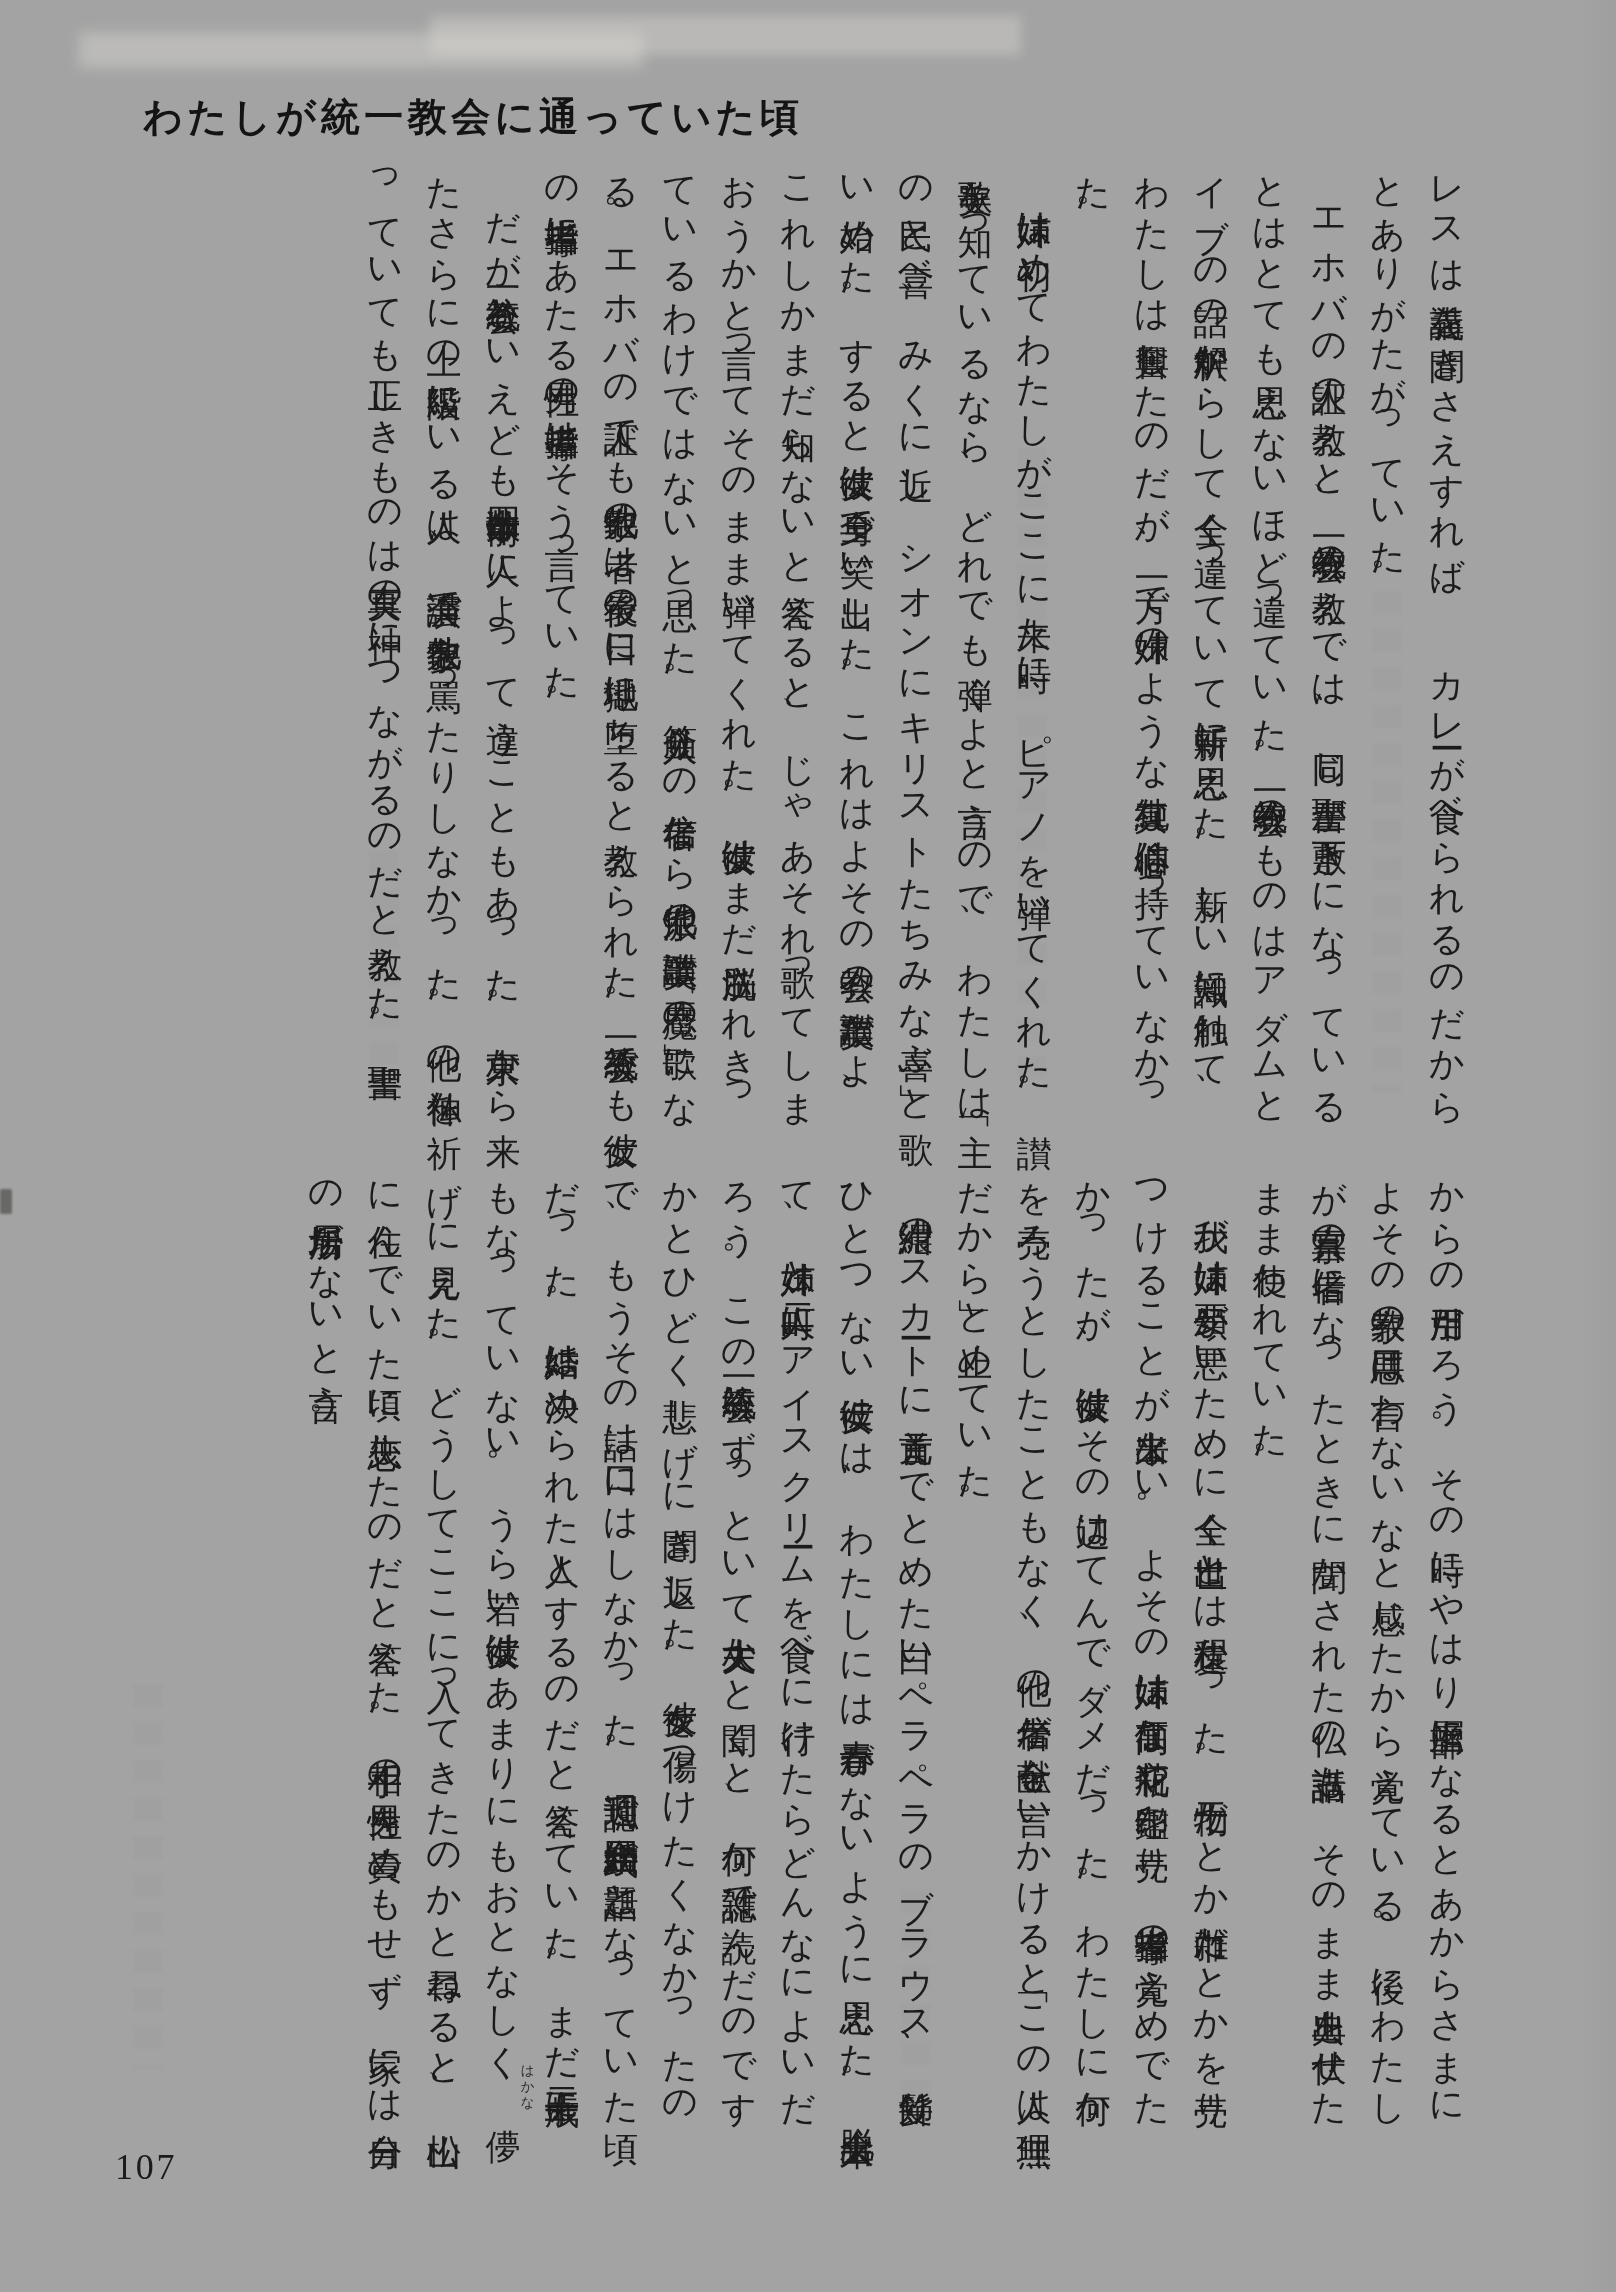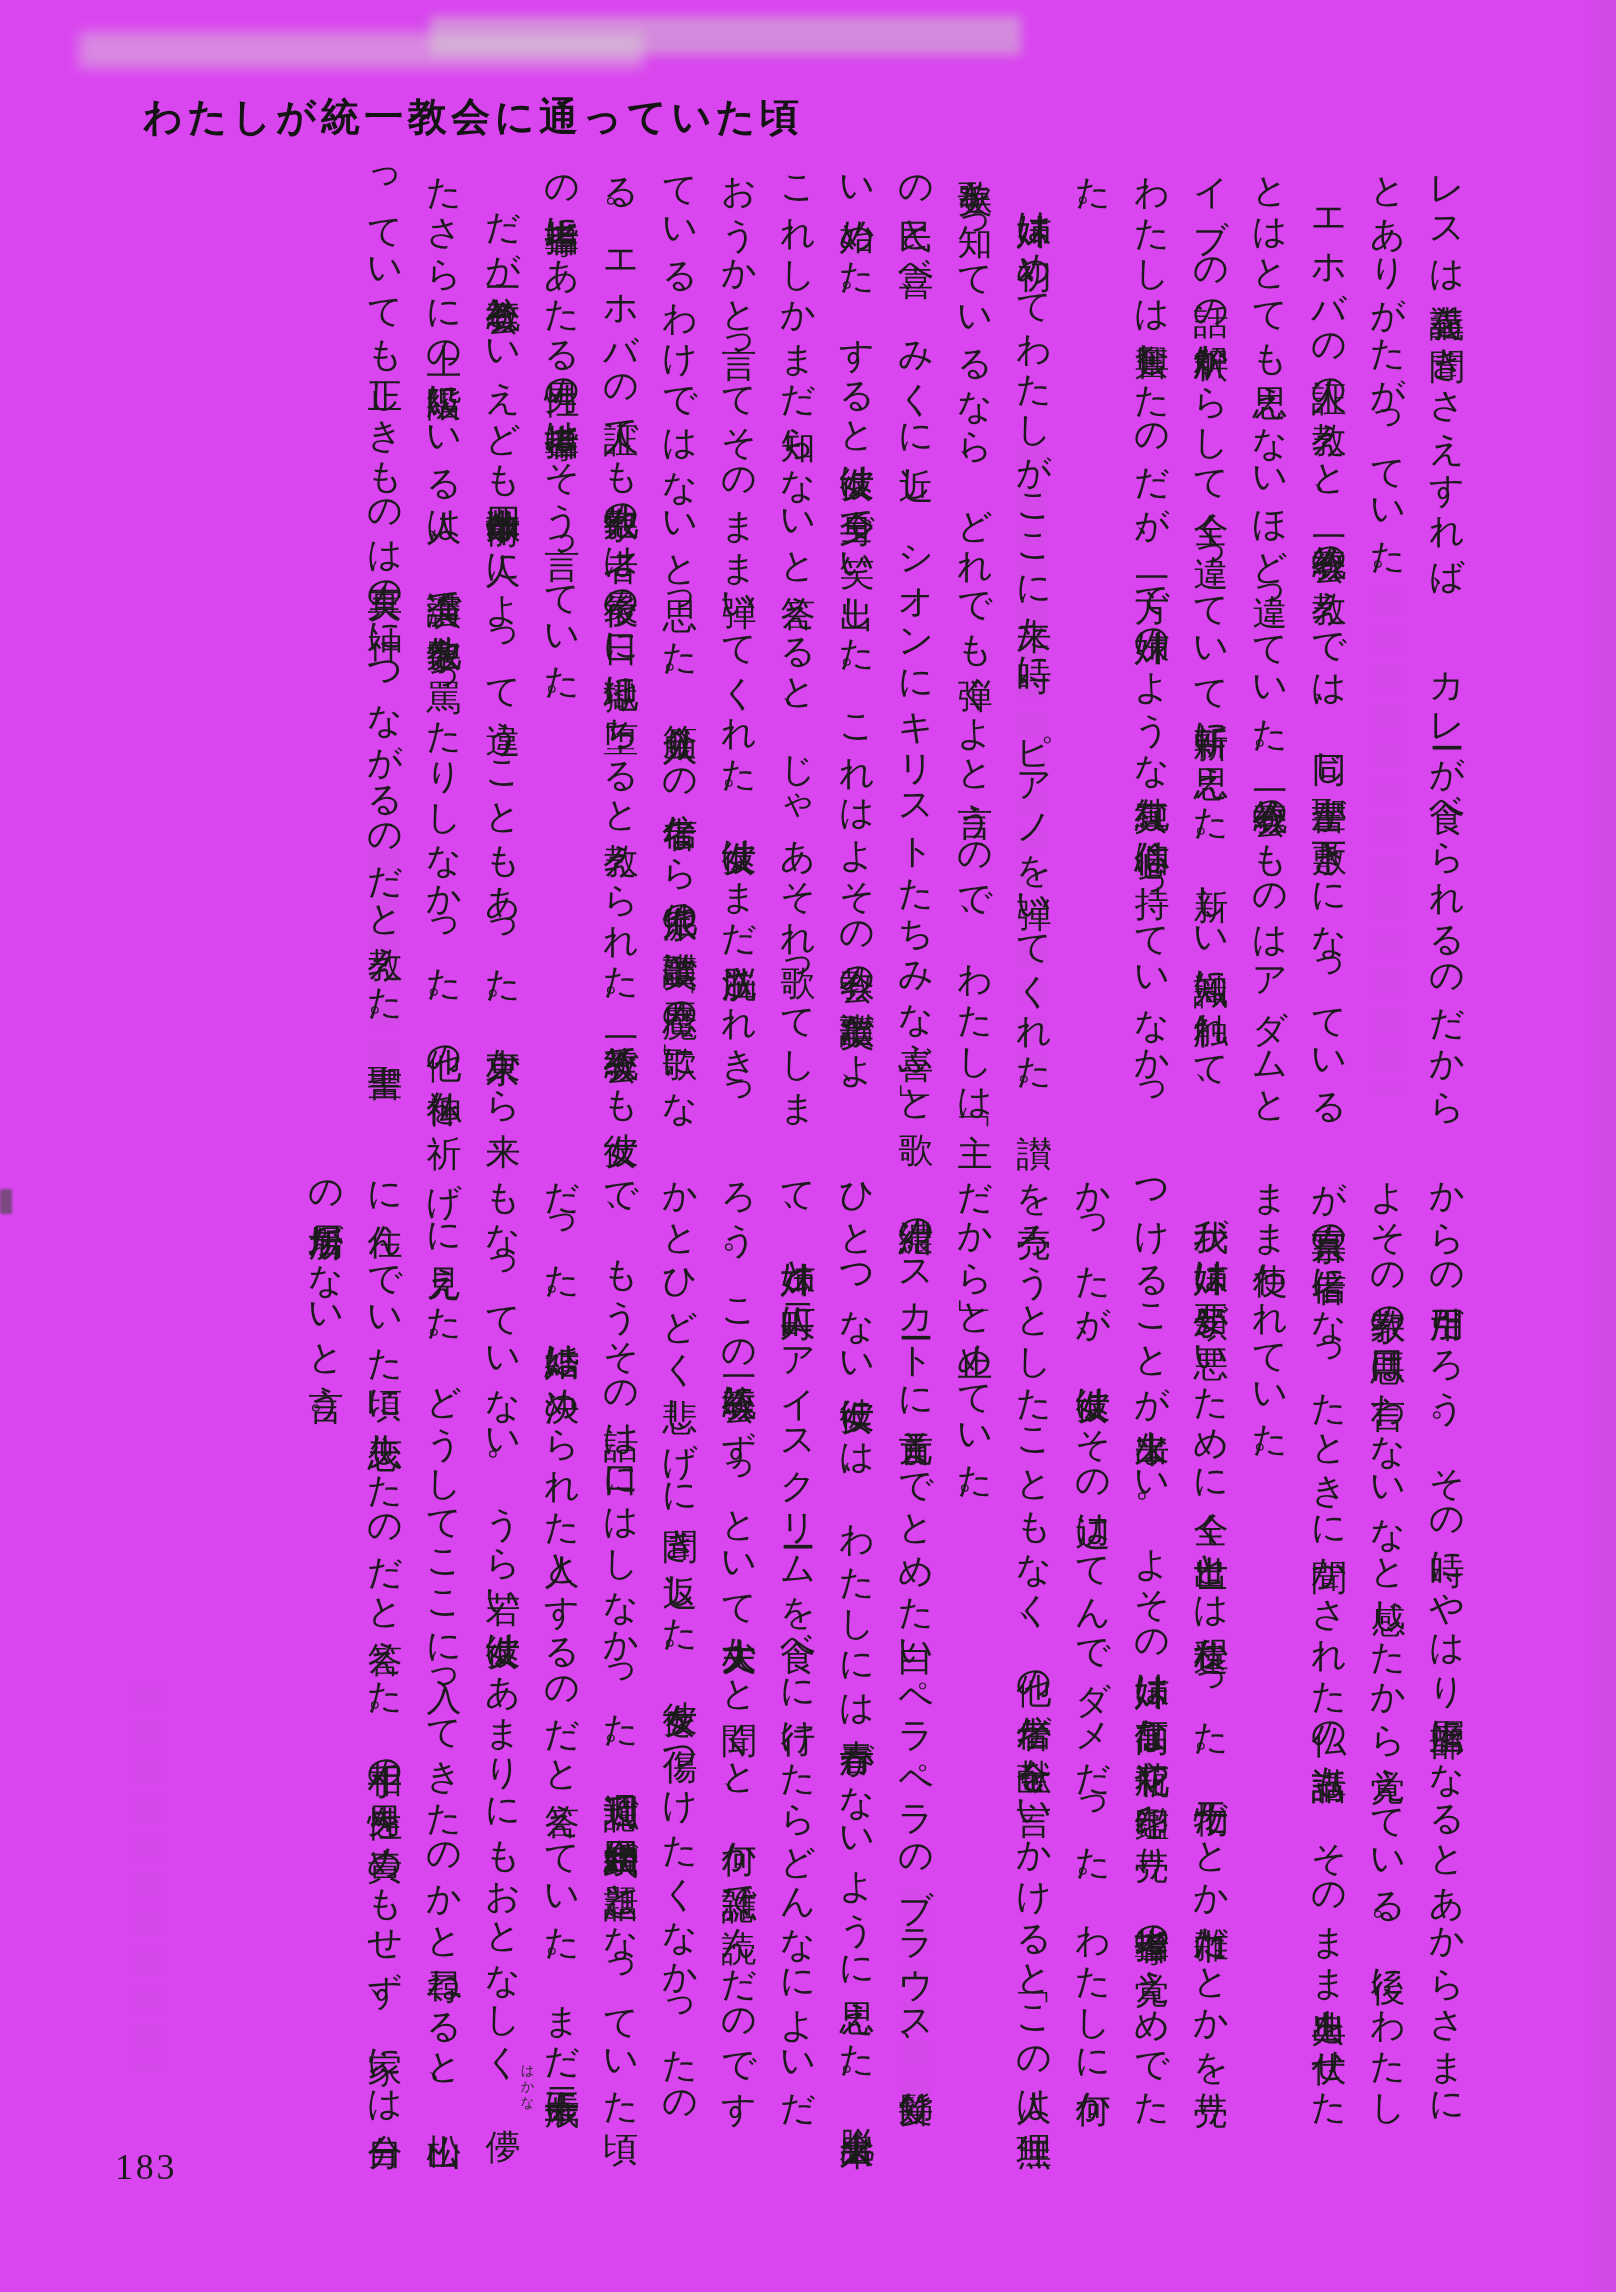--- a/index.html
+++ b/index.html
@@ -5,21 +5,21 @@
   html, body {
     margin: 0;
     padding: 0;
     background: #e9e8e4;
   }
   .page {
     position: relative;
     width: 1617px;
     height: 2293px;
     margin: 0 auto;
-    background: #d946ef;
+    background: #a3a3a3;
     overflow: hidden;
     font-family: "Liberation Serif", "DejaVu Serif", serif;
     color: #1b1b1b;
   }
   
   .smudge {
     position: absolute;
     pointer-events: none;
   }
   .smudge-title-band {
@@ -124,16 +124,16 @@
       <p class="para indent">姉妹は初めてわたしがここに来た時に、ピアノを弾いてくれた。讃美歌を知っているなら、どれでも弾くよと言うので、わたしは「主の民と喜べ、みくに近し　シオンにキリストたちみな喜ぶ」と歌い始めた。すると彼女は全身で笑い出した。これはよその教会の讃美歌だよ、これしかまだ知らないと答えると、じゃあそれ歌ってしまおうかと言ってそのまま弾いてくれた。彼女はまだ洗脳されきっているわけではないと思った。筋金入りの信者なら他宗派の讃美歌は「悪魔の歌」になる。エホバの証人でも他宗教の者は最後の日に地獄に堕ちると教えられた。統一教会でも彼女の指導者にあたる男性の指導者はそう言っていた。</p>
       <p class="para indent">だが統一教会といえども四十数年前は人によって違うこともあった。東京から来たさらに上の階級にいる人は、講演会で他宗教を罵ったりしなかった。他の神仏を祈っていても正しきものは真実の神につながるのだと教えた。聖書</p>
     </div>
 
   <div class="vblock" id="bottom-block">
       <p class="para">からの引用だろう。その時にやはり上層部になるとあからさまによその宗教の悪口は言わないなと感じたから覚えている。後にわたしが真言宗の信者になったときに聞かされた仏の講話も、そのまま出典を伏せたまま使われていた。</p>
       <p class="para indent">我が姉妹は要領が悪いために全く出世とは程遠かった。干物だとか雑巾だとかを売りつけることが出来ない。よその姉妹は高価な花瓶や印鑑を売り、指導者の覚えめでたかったが、彼女はその辺はてんでダメだった。わたしに何かを売ろうとしたこともなく、他の信者が献金を言いかけると「この人は無理だから」と止めていた。</p>
       <p class="para indent">濃紺のスカートに首元までとめた白いペラペラのブラウス、髪飾りひとつない彼女には、わたしには青春がないように思えた。脱会出来て、姉妹と二人町にアイスクリームを食べに行けたらどんなによいだろう。この統一教会にずっといて大丈夫かと聞くと、何か雑誌で読んだのですかとひどく悲しげに聞き返した。彼女を傷つけたくなかったので、もうその話は口にはしなかった。週刊誌で合同結婚式が話題となっていた頃だった。結婚は決められた人とするのだと答えていた。まだ二十五歳にもなっていない。うら若い彼女はあまりにもおとなしく<ruby>儚<rt>はかな</rt></ruby>げに見えた。どうしてここに入ってきたのかと尋ねると、松山に住んでいた頃に失恋したのだと答えた。相手の男性を責めもせず、家には自分の居場所がないと言う。</p>
     </div>
 
-  <div class="page-number">183</div>
+  <div class="page-number">107</div>
 
 </div>
 
 
 </body></html>

